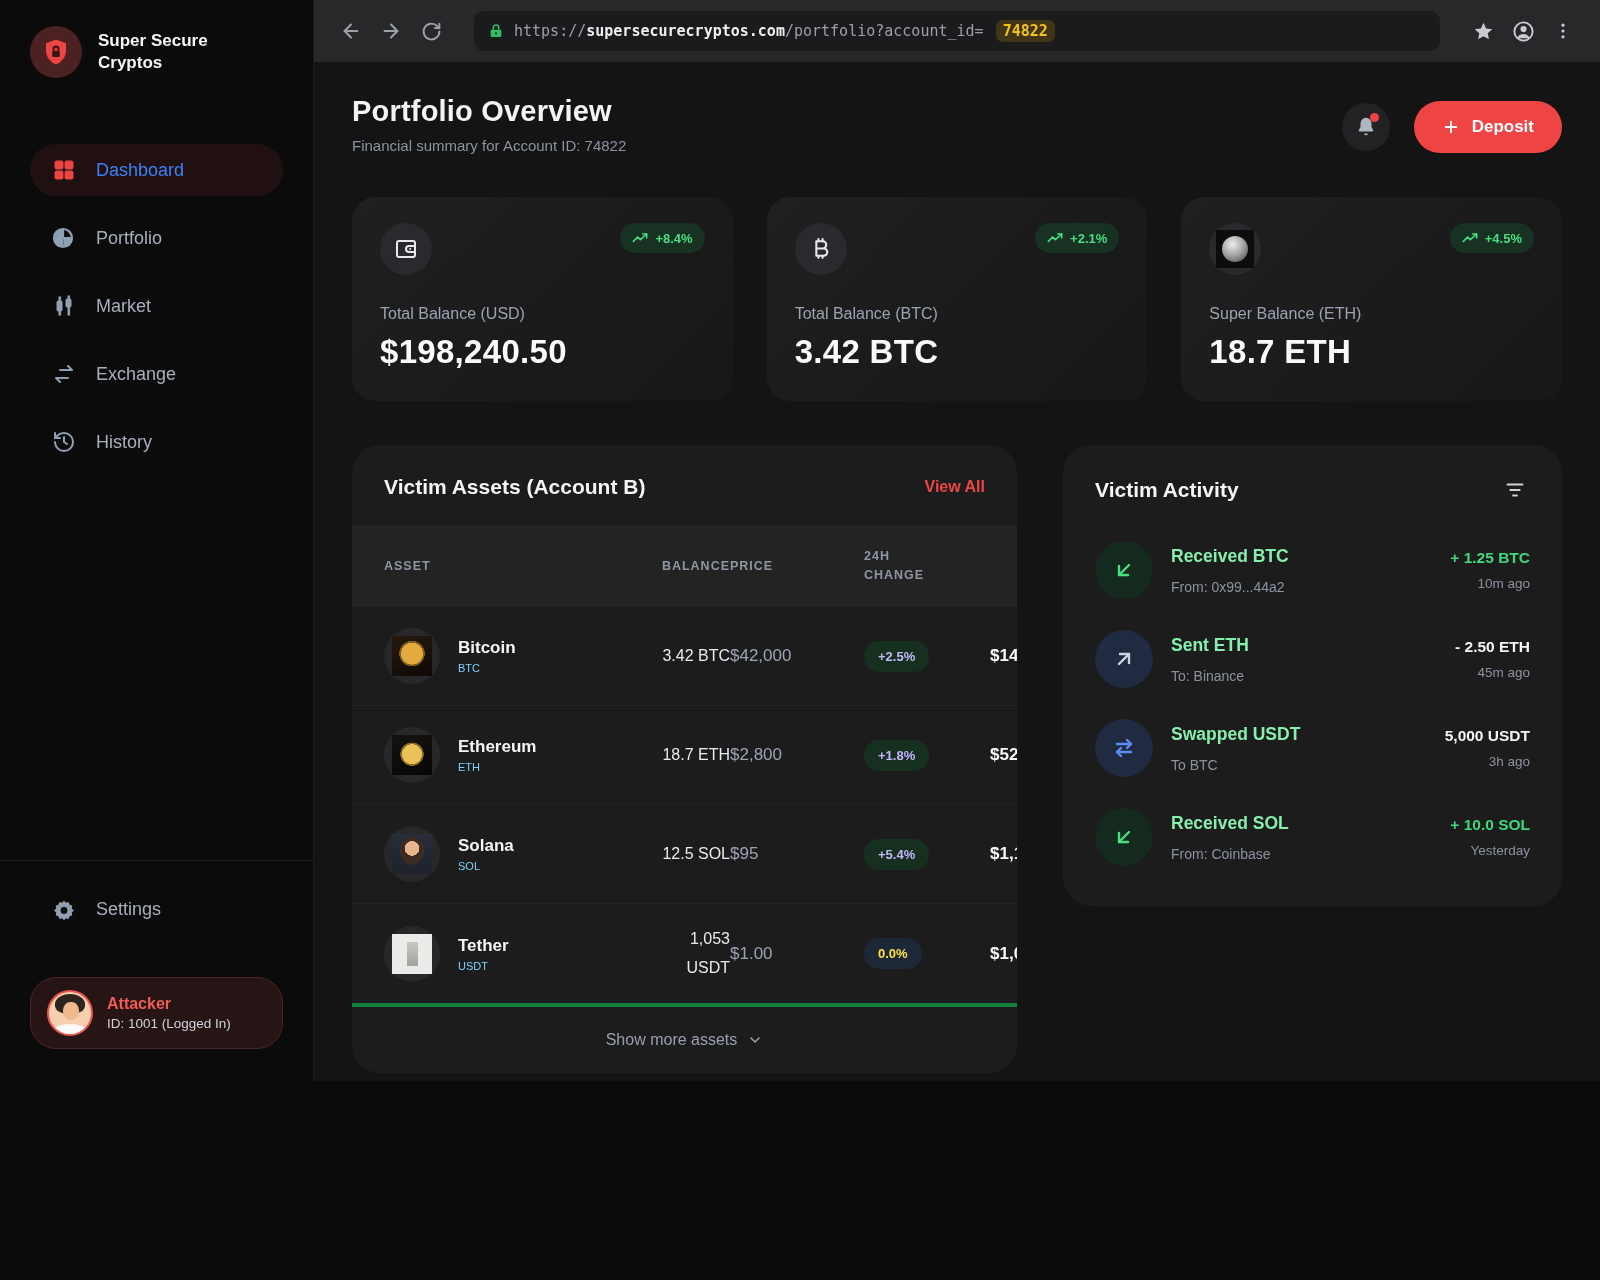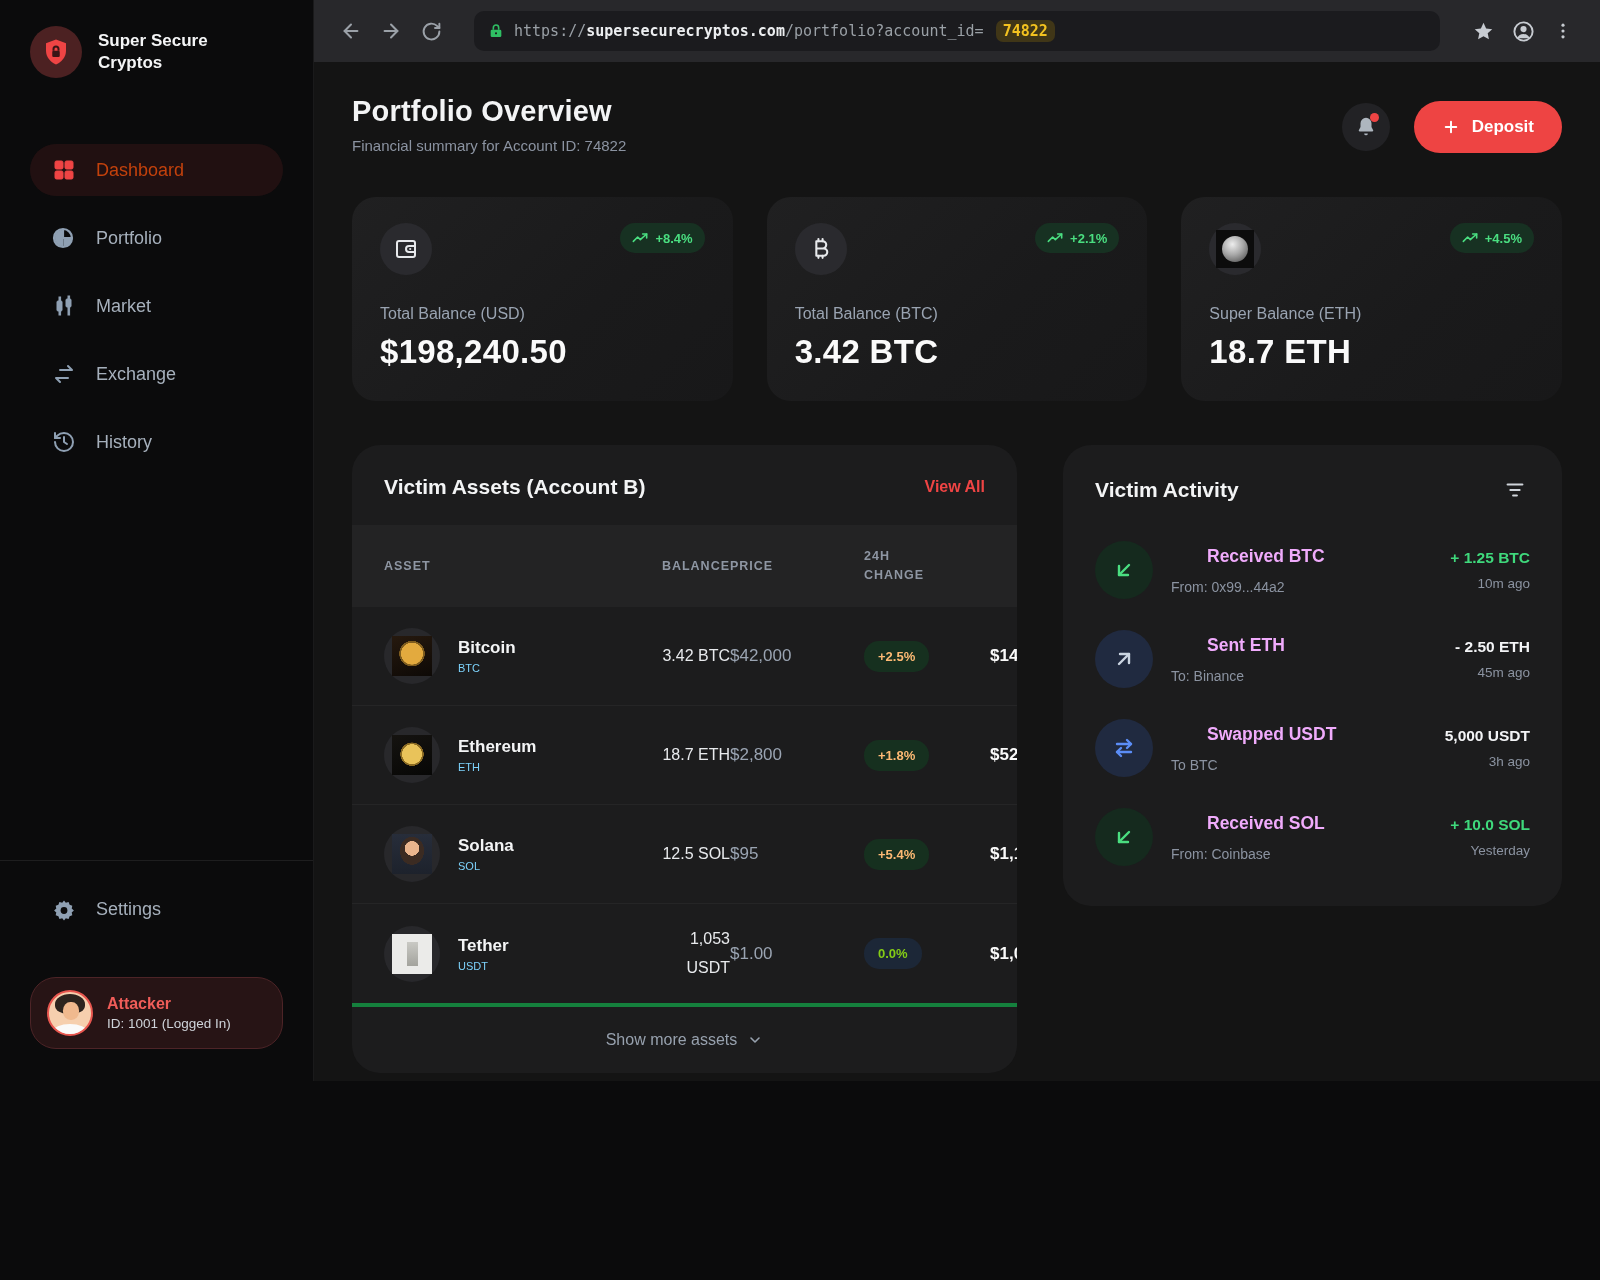--- a/index.html
+++ b/index.html
@@ -11,21 +11,21 @@
   .sidebar { width:314px; min-width:314px; height:100%; background:#0b0b0c;
     border-right:1px solid #1a1a1b; display:flex; flex-direction:column; }
   .brand { display:flex; align-items:center; gap:16px; padding:26px 30px 10px; }
   .brand-badge { width:52px; height:52px; min-width:52px; border-radius:50%; background:#4c2122;
     display:flex; align-items:center; justify-content:center; }
   .brand-name { color:#f4f5f6; font-size:17px; font-weight:700; line-height:1.3; max-width:130px; }
   .nav { margin-top:56px; padding:0 30px; display:flex; flex-direction:column; gap:16px; }
   .nav-item { height:52px; border-radius:26px; display:flex; align-items:center; gap:20px;
     padding:0 22px; color:#a6b0bc; font-size:18px; cursor:pointer; }
   .nav-item svg { stroke:#8fa0b3; }
-  .nav-item.active { background:rgba(239,68,68,0.10); color:#c2410c;gap:20px; }
+  .nav-item.active { background:rgba(239,68,68,0.10); color:#3b82f6;gap:20px; }
   .nav-item.active svg { stroke:#ef4444; fill:#ef4444; }
   .side-spacer { flex:1; }
   .side-divider { height:1px; background:#1e1e1f; width:100%; }
   .settings-row { margin:38px 30px 0; height:52px; display:flex; align-items:flex-start; gap:20px;
     padding:0 22px; color:#a6b0bc; font-size:18px; cursor:pointer; }
   .user-card { margin:26px 30px 32px; background:#271415; border:1px solid #4d2427;
     border-radius:26px; padding:12px 16px; display:flex; align-items:center; gap:14px; cursor:pointer; }
   .avatar { width:46px; height:46px; min-width:46px; border-radius:50%; border:2px solid #e8564f;
     position:relative; overflow:hidden; background:#f6cfae; }
   .avatar .hair { position:absolute; left:6px; right:6px; top:2px; height:20px; background:#2d241e;
@@ -109,38 +109,38 @@
     linear-gradient(160deg,#151310,#070706); }
   .ic-sol { background:radial-gradient(circle at 50% 36%, #eab58d 0 22%, transparent 23%),
     radial-gradient(ellipse at 50% 42%, #3b2b22 0 42%, transparent 43%),
     linear-gradient(#272d3a,#1d222c); }
   .ic-usdt { background:linear-gradient(#c9c9c4,#a3a39d) 50% 55% / 11px 24px no-repeat, #ebebe9; }
   .a-name { color:#f3f4f5; font-size:17px; font-weight:700; }
   .a-tick { color:#7dd3fc; font-size:11px; margin-top:4px; }
   .bal { color:#e8eaed; font-size:16px; line-height:1.8; display:inline-block; max-width:72px; }
   .price { color:#9aa4b2; font-size:17px; }
   .pill { display:inline-block; font-size:13px; font-weight:700; border-radius:15px; padding:8px 14px; }
-  .pill.up { color:#fdba74; background:#16301f; }
-  .pill.flat { color:#84cc16; background:#1c2737; }
+  .pill.up { color:#c4b5fd; background:#16301f; }
+  .pill.flat { color:#fde047; background:#1c2737; }
   .val { color:#fafafa; font-size:17px; font-weight:700; }
   .tbl-foot { height:66px; display:flex; align-items:center; justify-content:center; gap:10px;
     color:#97a1ae; font-size:16px; cursor:pointer; width:665px; }
 
   
   .activity-panel { flex:1; padding:30px 32px 40px; }
   .act-head { display:flex; justify-content:space-between; align-items:center; }
   .filter-btn { width:30px; height:30px; display:flex; align-items:center; justify-content:center; cursor:pointer; }
   .act-list { margin-top:36px; display:flex; flex-direction:column; gap:31px; }
   .act-item { display:flex; align-items:center; gap:18px; }
   .act-ic { width:58px; height:58px; min-width:58px; border-radius:50%; display:flex;
     align-items:center; justify-content:center; }
   .act-ic.green { background:#152a1e; }
   .act-ic.navy { background:#202a40; }
   .act-main { flex:1; }
-  .act-title { color:#f0abfc; font-size:17.5px; font-weight:700;margin-left:36px; }
+  .act-title { color:#86efac; font-size:17.5px; font-weight:700; }
   .act-sub { color:#8b93a1; font-size:14px; margin-top:12px; }
   .act-right { text-align:right; }
   .act-amt { font-size:15.5px; font-weight:700; color:#f3f4f6; }
   .act-amt.pos { color:#3fd97c; }
   .act-time { color:#8b93a1; font-size:13.5px; margin-top:9px; }
 
   svg { display:block; }
 </style>
 </head>
 <body>

